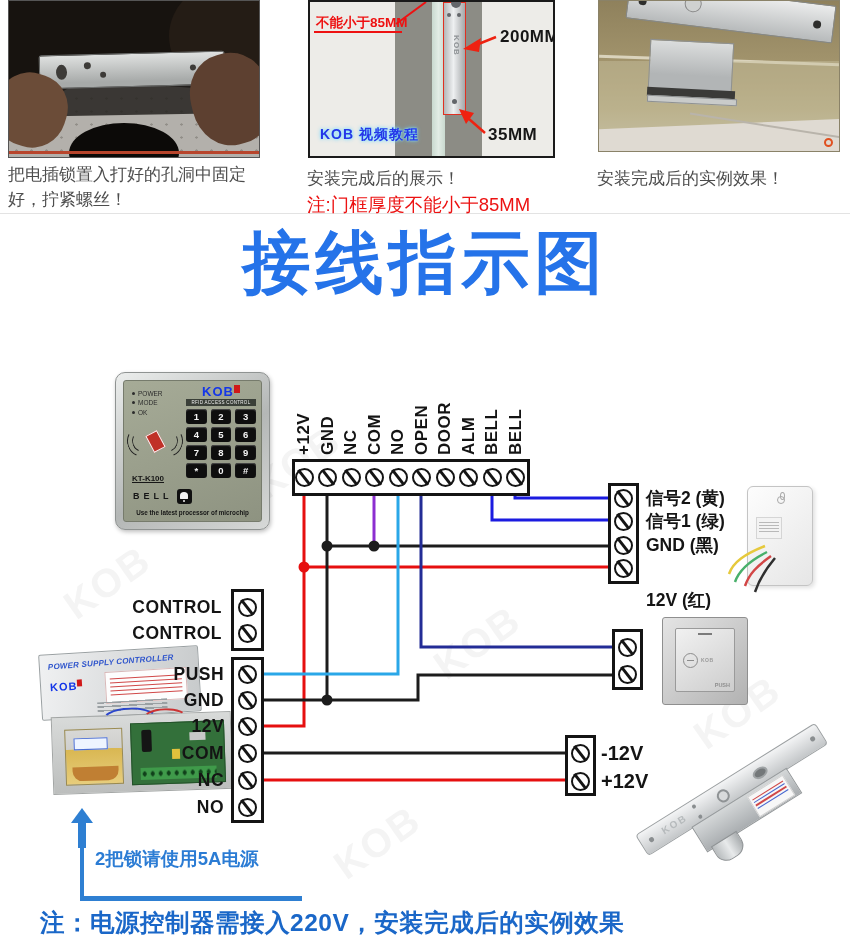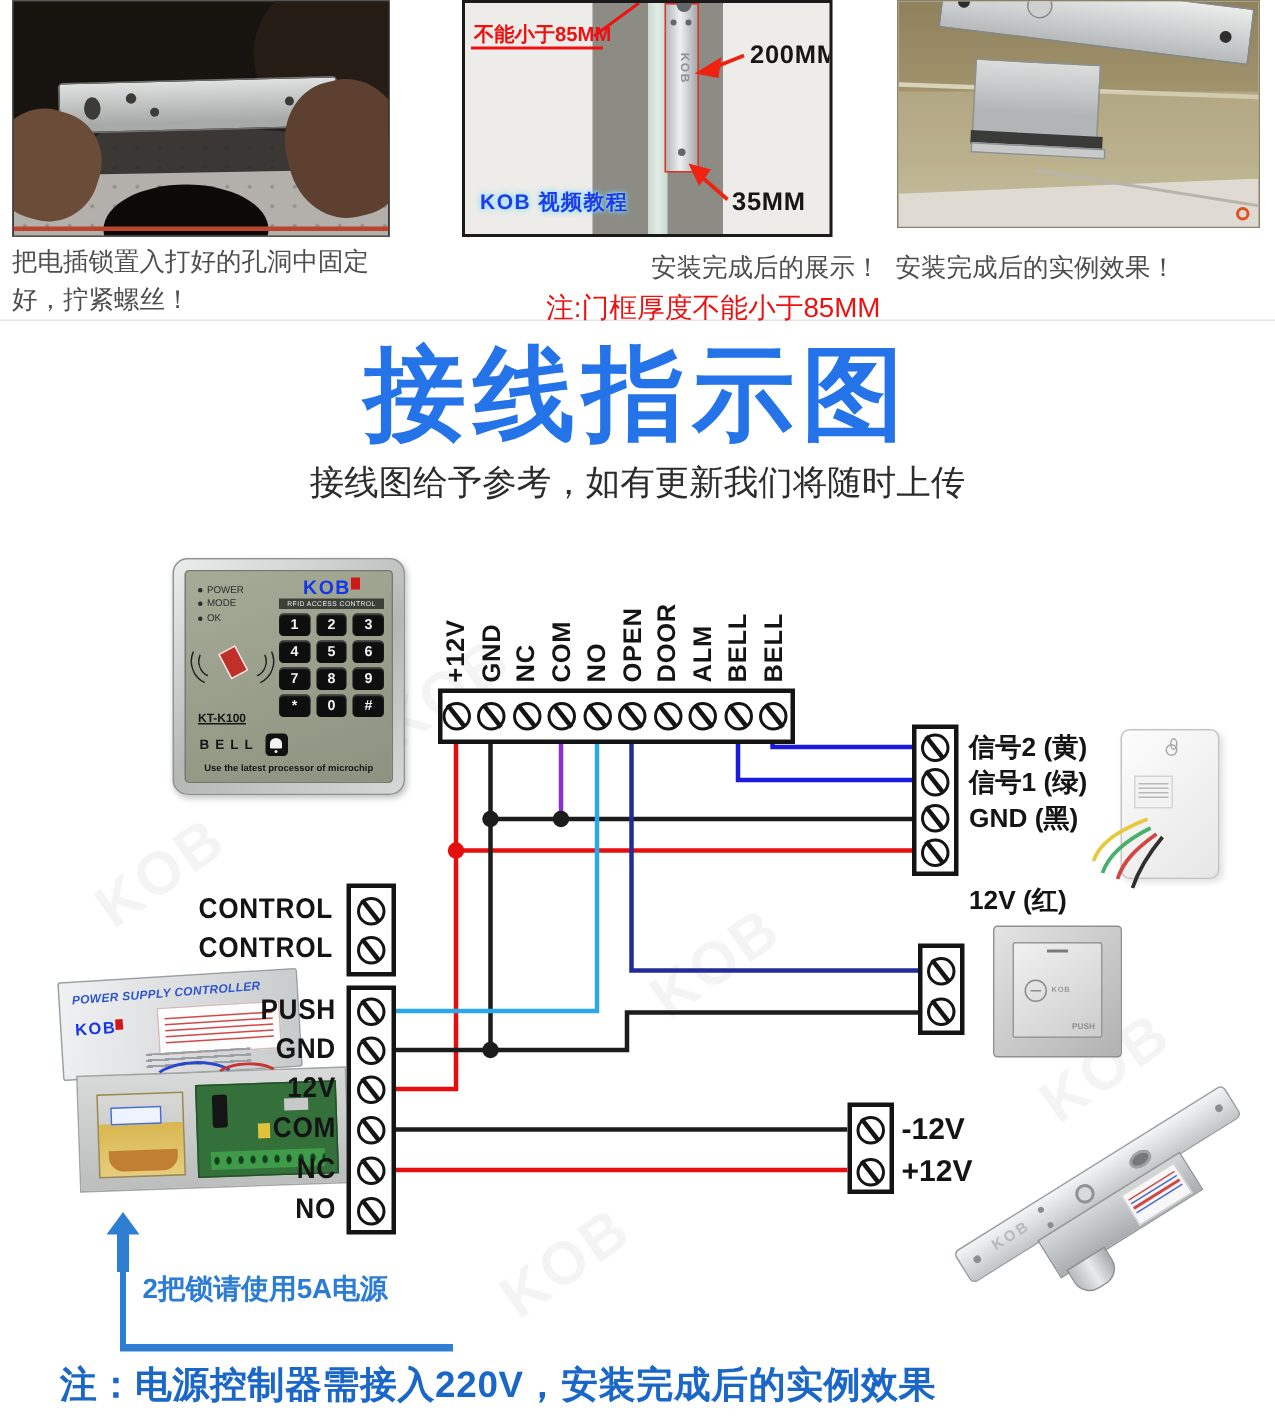--- a/index.html
+++ b/index.html
@@ -47,21 +47,21 @@
   .p3-clamp{position:absolute;left:48px;top:96px;width:90px;height:7px;background:#c9cbca;transform:rotate(3deg);border:1px solid #8e9192;}
   .p3-glassline{position:absolute;left:0;top:58px;width:100%;height:3px;background:#e9e4d1;opacity:.8;transform:rotate(2deg);}
   .p3-glass{position:absolute;left:0;top:60px;width:100%;height:70px;background:rgba(200,192,160,.45);}
   .p3-floor{position:absolute;left:0;top:118px;width:100%;height:34px;background:#dfdad2;
     clip-path:polygon(0 30%,100% 0,100% 100%,0 100%);}
   .p3-floorline{position:absolute;left:90px;top:124px;width:160px;height:2px;background:#b9b4ab;transform:rotate(9deg);}
   .p3-reddot{position:absolute;right:6px;bottom:4px;width:9px;height:9px;border:2px solid #e05020;border-radius:50%;}
 
   .caption{position:absolute;color:#4d4d4d;font-size:17px;line-height:25px;z-index:2;}
   #cap1{left:8px;top:162px;width:290px;}
-  #cap2{left:307px;top:166px;width:280px;text-align:right;}
+  #cap2{left:307px;top:166px;width:280px;}
   #cap3{left:597px;top:166px;width:250px;}
   .cap-warning{color:#ec1212;font-size:18.5px;margin-top:1px;}
   #top-divider{position:absolute;left:0;top:213px;width:100%;height:1px;background:#e3e3e3;}
 
   
   #title{position:absolute;left:0;top:218px;width:100%;text-align:center;font-size:68px;font-weight:bold;
     color:#2573e9;letter-spacing:5px;z-index:2;}
   #subtitle{position:absolute;left:0;top:306px;width:100%;text-align:center;font-size:23px;color:#2c2c2c;z-index:2;}
 
   
@@ -258,21 +258,20 @@
   <div id="cap2" class="caption">
     <div>安装完成后的展示！</div>
     <div class="cap-warning">注:门框厚度不能小于85MM</div>
   </div>
   <div id="cap3" class="caption">
     <div>安装完成后的实例效果！</div>
   </div>
   <div id="top-divider"></div>
 
   <div id="title">接线指示图</div>
-  <div id="subtitle">接线图给予参考，如有更新我们将随时上传</div>
 
   <div id="keypad">
     <div class="kp-face">
       <div class="kp-main">
         <div class="kp-left">
           <div class="kp-status" id="kp-status">
               <div>
                 <span class="dot"></span>
                 <span>POWER</span>
               </div>

